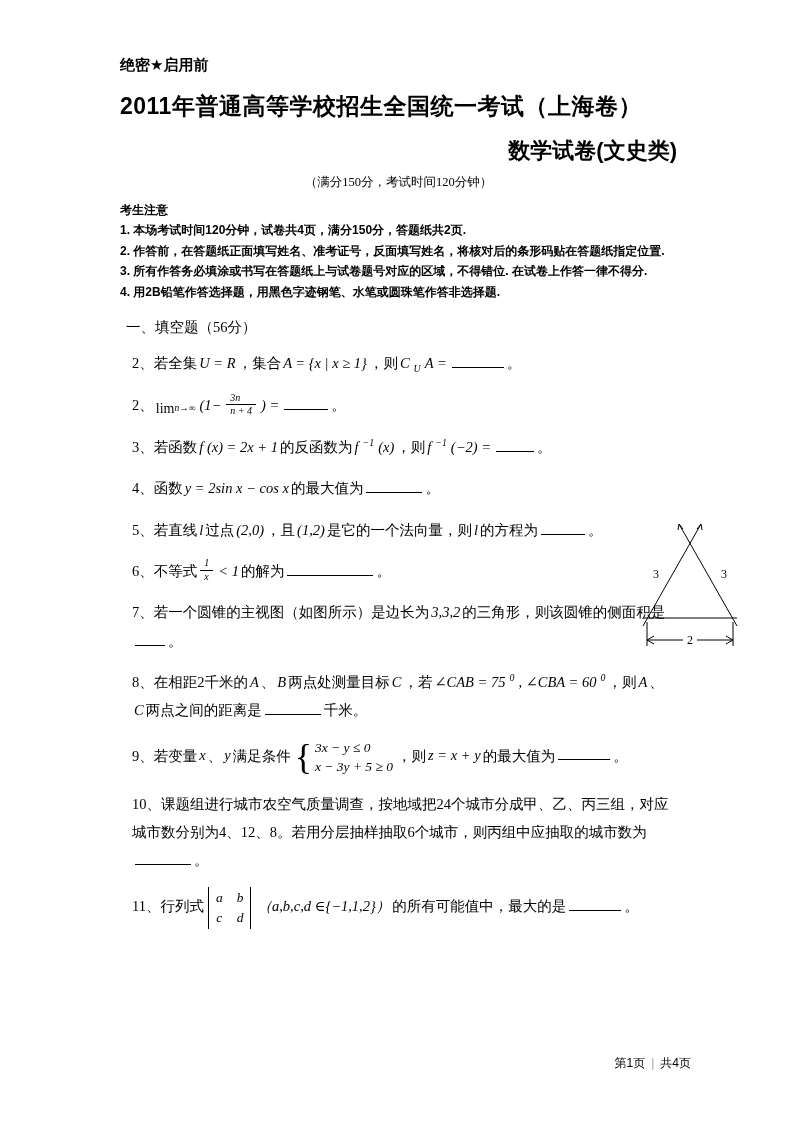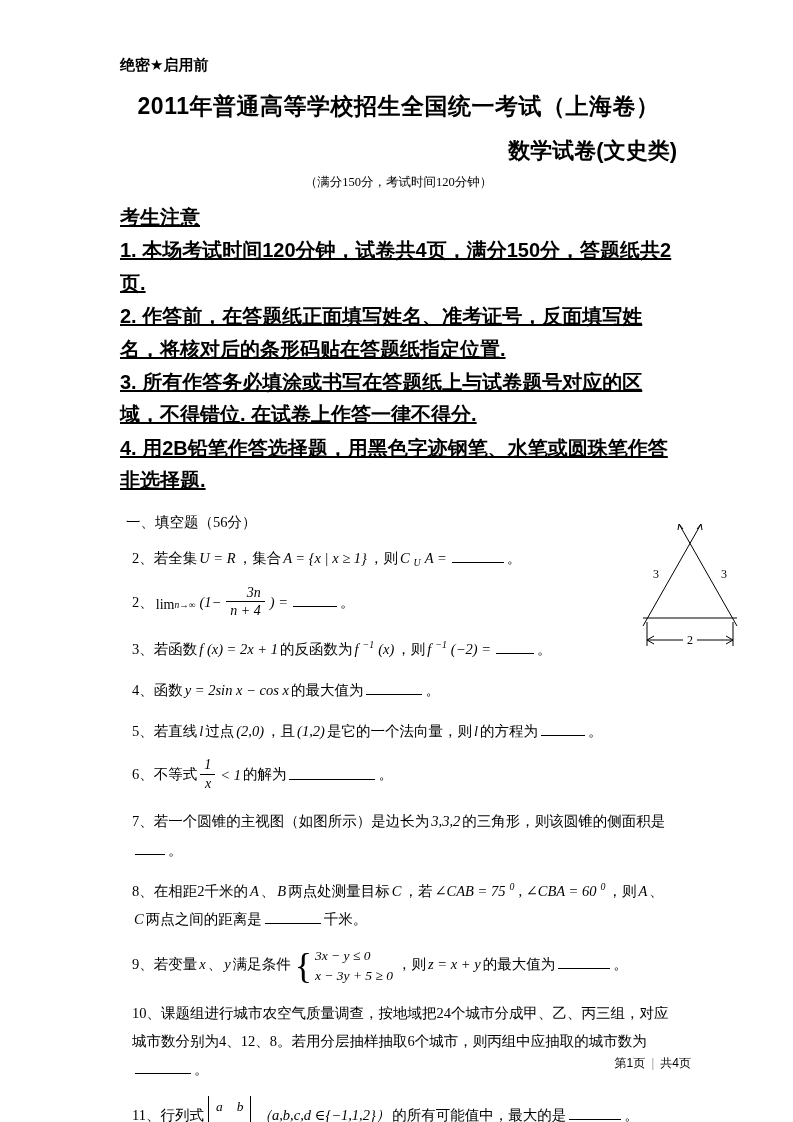--- a/index.html
+++ b/index.html
@@ -4,39 +4,39 @@
 <style>
   * { margin:0; padding:0; box-sizing:border-box; }
   html,body { background:#ffffff; }
   body {
     width:793px; height:1122px; position:relative; overflow:hidden;
     color:#000; font-family:"Liberation Serif","DejaVu Serif",serif;
   }
   .page { padding:56px 116px 0 120px; }
 
   .classified { font-family:"Liberation Sans","DejaVu Sans",sans-serif; font-weight:bold; font-size:15px; margin-bottom:16px; }
-  .title { text-align:center; font-family:"Liberation Sans","DejaVu Sans",sans-serif; font-weight:bold; font-size:23px; margin-bottom:14px; letter-spacing:0.5px; }
+  .title { text-align:left; font-family:"Liberation Sans","DejaVu Sans",sans-serif; font-weight:bold; font-size:23px; margin-bottom:14px; letter-spacing:0.5px; }
   .subtitle { text-align:right; font-family:"Liberation Sans","DejaVu Sans",sans-serif; font-weight:bold; font-size:22px; margin-bottom:8px; }
   .exam-note { text-align:center; font-size:12.5px; margin-bottom:10px; }
 
-  .notice { font-family:"Liberation Sans","DejaVu Sans",sans-serif; font-weight:bold; font-size:20px; line-height:1.62;text-decoration:underline; }
+  .notice { font-family:"Liberation Sans","DejaVu Sans",sans-serif; font-weight:bold; font-size:12px; line-height:1.62; }
   .notice-title { margin-bottom:1px; }
   .notice-item { margin-bottom:1px; }
 
   .section-title { font-size:14.5px; margin:16px 0 12px 6px; }
 
   .questions { padding-left:12px; }
   .question { font-size:14.5px; line-height:1.95; margin-bottom:13px; }
   .question .t { font-style:normal; }
   .question .m { font-style:italic; margin:0 2px; }
   sup.m, sub.m { font-size:0.68em; margin:0 1px; }
 
   .blank { display:inline-block; height:1em; border-bottom:1px solid #000; vertical-align:baseline; margin:0 3px; }
 
-  .frac { display:inline-flex; flex-direction:column; text-align:right; vertical-align:middle; font-style:italic; font-size:14px; line-height:1.25; margin:0 3px; position:relative; top:-2px; }
+  .frac { display:inline-flex; flex-direction:column; text-align:left; vertical-align:middle; font-style:italic; font-size:10px; line-height:1.25; margin:0 3px; position:relative; top:-2px; }
   .frac .num { border-bottom:1px solid #000; padding:0 4px; }
   .frac .den { padding:0 4px; }
 
   .lim { display:inline-flex; flex-direction:row; align-items:center; vertical-align:middle; line-height:1.05; margin:0 2px; position:relative; top:2px; }
   .lim .lim-word { font-style:normal; font-size:14px; }
   .lim .lim-under { font-style:italic; font-size:9.5px; }
 
   .cases { display:inline-flex; align-items:center; vertical-align:middle; margin:0 4px; }
   .cases .brace { font-size:36px; font-weight:400; line-height:0.85; margin-right:3px; font-style:normal; }
   .cases .rows { display:inline-flex; flex-direction:column; font-style:italic; font-size:13.5px; line-height:1.45; text-align:left; }

